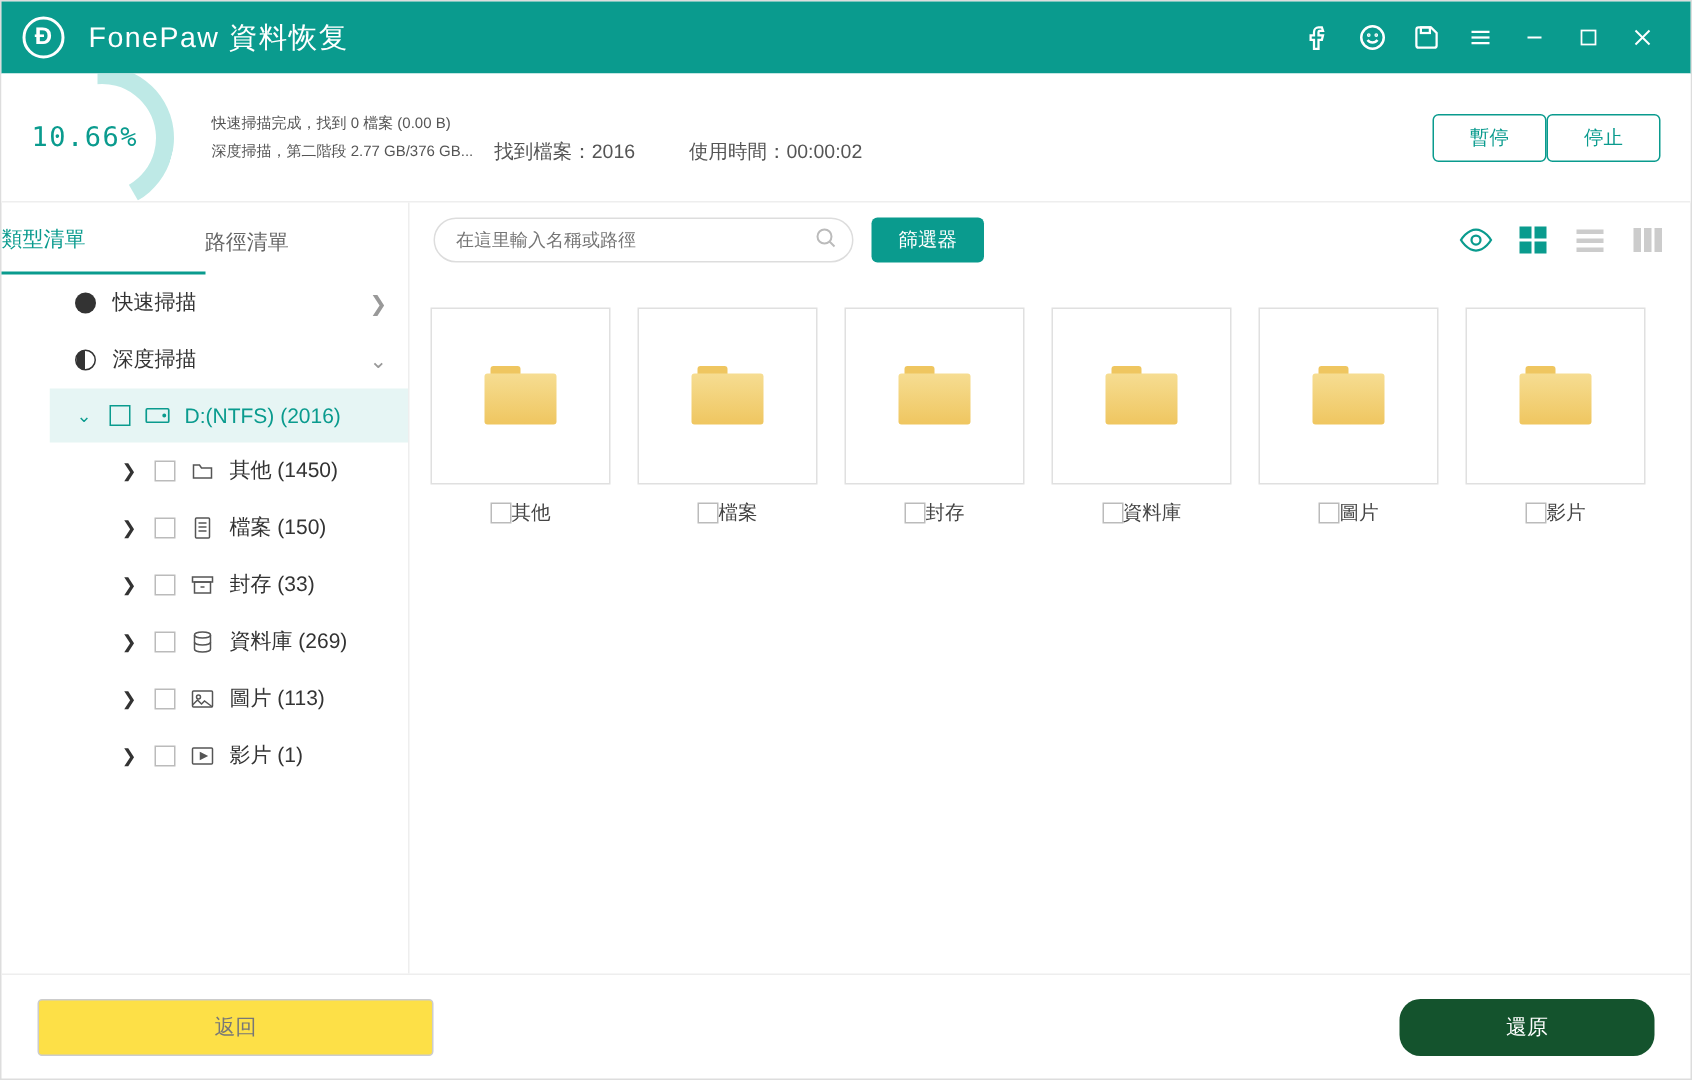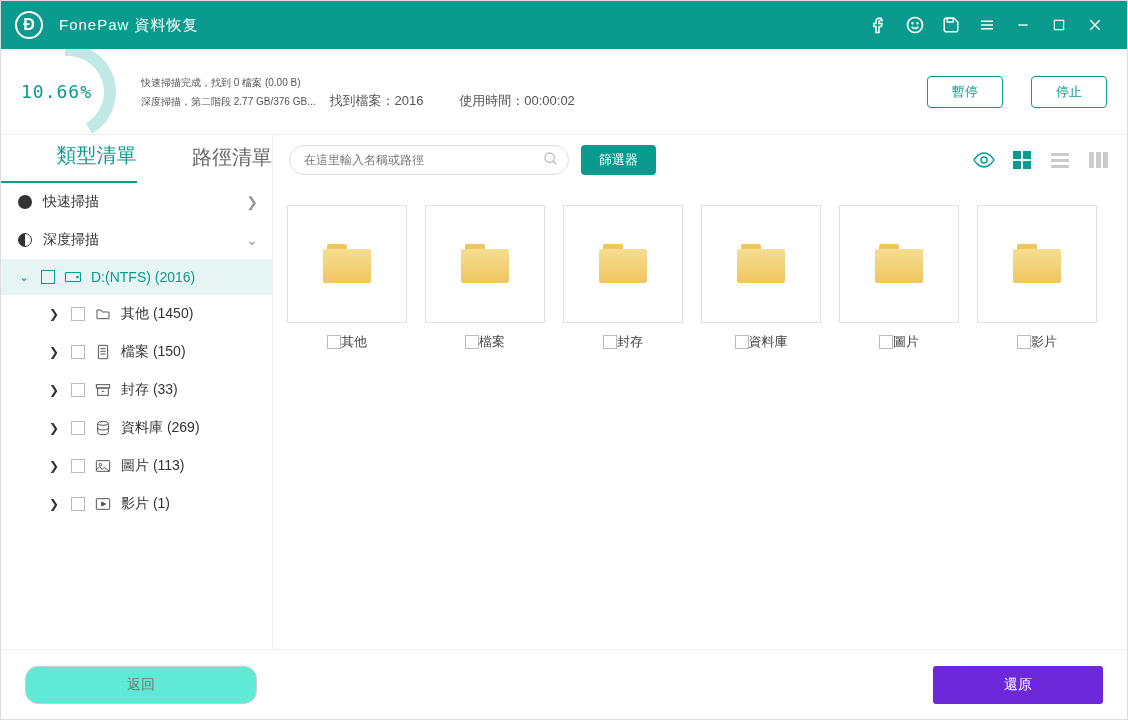--- a/index.html
+++ b/index.html
@@ -2,46 +2,46 @@
 <html><head>
 <meta charset="utf-8">
 <style>
 * { margin: 0; padding: 0; box-sizing: border-box; font-family: "Microsoft YaHei", Arial, sans-serif; }
 body { background: #fff; width: 1128px; height: 720px; overflow: hidden; }
 .app { width: 1128px; height: 720px; display: flex; flex-direction: column; border: 1px solid #ddd; }
 
 
 .titlebar { height: 48px; background: #0a9b8e; display: flex; align-items: center; padding: 0 14px; color: #fff; }
 .logo { width: 28px; height: 28px; border: 2px solid #fff; border-radius: 50%; display: flex; align-items: center; justify-content: center; font-weight: bold; font-size: 16px; margin-right: 16px; }
-.app-title { font-size: 15px; letter-spacing: 1px; }
+.app-title { font-size: 19px; letter-spacing: 1px; }
 .titlebar-spacer { flex: 1; }
 .titlebar-icon { width: 36px; height: 36px; display: flex; align-items: center; justify-content: center; cursor: pointer; font-size: 18px; }
 .titlebar-icon svg { stroke: #fff; fill: none; }
 
 
 .statusbar { height: 86px; background: #fff; display: flex; align-items: center; padding: 0 20px; border-bottom: 1px solid #eee; }
 .progress-circle { position: relative; width: 90px; height: 86px; display: flex; align-items: center; }
 .arc { position: absolute; right: -8px; top: 0; width: 54px; height: 86px; overflow: hidden; }
 .arc-inner { position: absolute; left: -45px; top: -5px; width: 96px; height: 96px; border-radius: 50%; border: 12px solid #7fd4cd; border-left-color: transparent; border-bottom-color: transparent; transform: rotate(15deg); opacity: 0.5; }
 .pct-text { color: #0a9b8e; font-size: 18px; font-family: "Consolas", monospace; letter-spacing: 1px; }
 .status-text { margin-left: 30px; color: #555; font-size: 10px; font-family: "Consolas", "Microsoft YaHei", monospace; line-height: 1.9; }
 .status-center { flex: 1; color: #555; font-size: 13px; font-family: "Consolas", "Microsoft YaHei", monospace; padding-top: 18px; }
 .status-center span { margin: 0 14px; }
-.status-actions { display: flex; gap: 28px; }
+.status-actions { display: flex; gap: 0; }
 .btn-outline { border: 1px solid #0a9b8e; color: #0a9b8e; background: #fff; border-radius: 4px; padding: 6px 24px; font-size: 13px; cursor: pointer; }
 
 
 .main { flex: 1; display: flex; min-height: 0; }
 
 
 .sidebar { width: 272px; border-right: 1px solid #eee; display: flex; flex-direction: column; }
 .side-tabs { display: flex; height: 48px; align-items: flex-end; }
-.side-tab { flex: 1; text-align: right; padding: 12px 0; color: #666; font-size: 20px; cursor: pointer; }
+.side-tab { flex: 1; text-align: left; padding: 12px 0; color: #666; font-size: 14px; cursor: pointer; }
 .side-tab.active { color: #0a9b8e; border-bottom: 2px solid #0a9b8e; font-weight: 500; }
-.side-list { flex: 1; overflow-y: auto; }
+.side-list { flex: 1; overflow-y: auto; margin-left: 32px; }
 .side-item { display: flex; align-items: center; padding: 10px 14px; color: #333; font-size: 14px; cursor: pointer; }
 .side-item.selected { background: #e6f5f4; color: #0a9b8e; }
 .side-item .exp { width: 18px; text-align: center; color: #333; font-size: 12px; }
 .side-item.selected .exp { color: #0a9b8e; }
 .side-item .chk { width: 14px; height: 14px; border: 1px solid #bbb; margin: 0 8px; flex-shrink: 0; }
 .side-item.selected .chk { border-color: #0a9b8e; }
 .side-item .ico { width: 20px; display: inline-flex; align-items: center; justify-content: center; margin-right: 8px; }
 .side-item .ico svg { stroke: #555; fill: none; }
 .side-item.selected .ico svg { stroke: #0a9b8e; }
 .side-item .right-chev { margin-left: auto; color: #999; }
@@ -73,23 +73,23 @@
 .folder-thumb { width: 120px; height: 118px; border: 1px solid #e0e0e0; display: flex; align-items: center; justify-content: center; }
 .folder-icon { width: 48px; height: 40px; position: relative; }
 .folder-icon::before { content: ''; position: absolute; top: 0; left: 4px; width: 20px; height: 8px; background: #efc660; border-radius: 2px 2px 0 0; }
 .folder-icon::after { content: ''; position: absolute; top: 5px; left: 0; width: 48px; height: 34px; background: linear-gradient(180deg, #f6dd92, #efc660); border-radius: 2px; }
 .folder-label-row { display: flex; align-items: center; justify-content: center; margin-top: 10px; }
 .folder-label-row .chk { width: 14px; height: 14px; border: 1px solid #bbb; cursor: pointer; }
 .folder-label-row .lbl { font-size: 13px; color: #444; }
 
 
 .footer { height: 70px; border-top: 1px solid #eee; display: flex; align-items: center; padding: 0 24px; gap: 16px; }
-.btn-back { width: 232px; height: 38px; border: 1px solid #ccc; background: #5eead4; color: #777; border-radius: 13px; font-size: 14px; cursor: pointer; }
+.btn-back { width: 264px; height: 38px; border: 1px solid #ccc; background: #fde047; color: #777; border-radius: 3px; font-size: 14px; cursor: pointer; }
 .footer-spacer { flex: 1; }
-.btn-primary { width: 170px; height: 38px; background: #6d28d9; color: #fff; border: none; border-radius: 3px; font-size: 14px; cursor: pointer; }
+.btn-primary { width: 170px; height: 38px; background: #14532d; color: #fff; border: none; border-radius: 14px; font-size: 14px; cursor: pointer; }
 </style>
 </head>
 <body>
 
 <div class="app">
 
   <div class="titlebar">
     <div class="logo">Ð</div>
     <div class="app-title">FonePaw 資料恢复</div>
     <div class="titlebar-spacer"></div>

